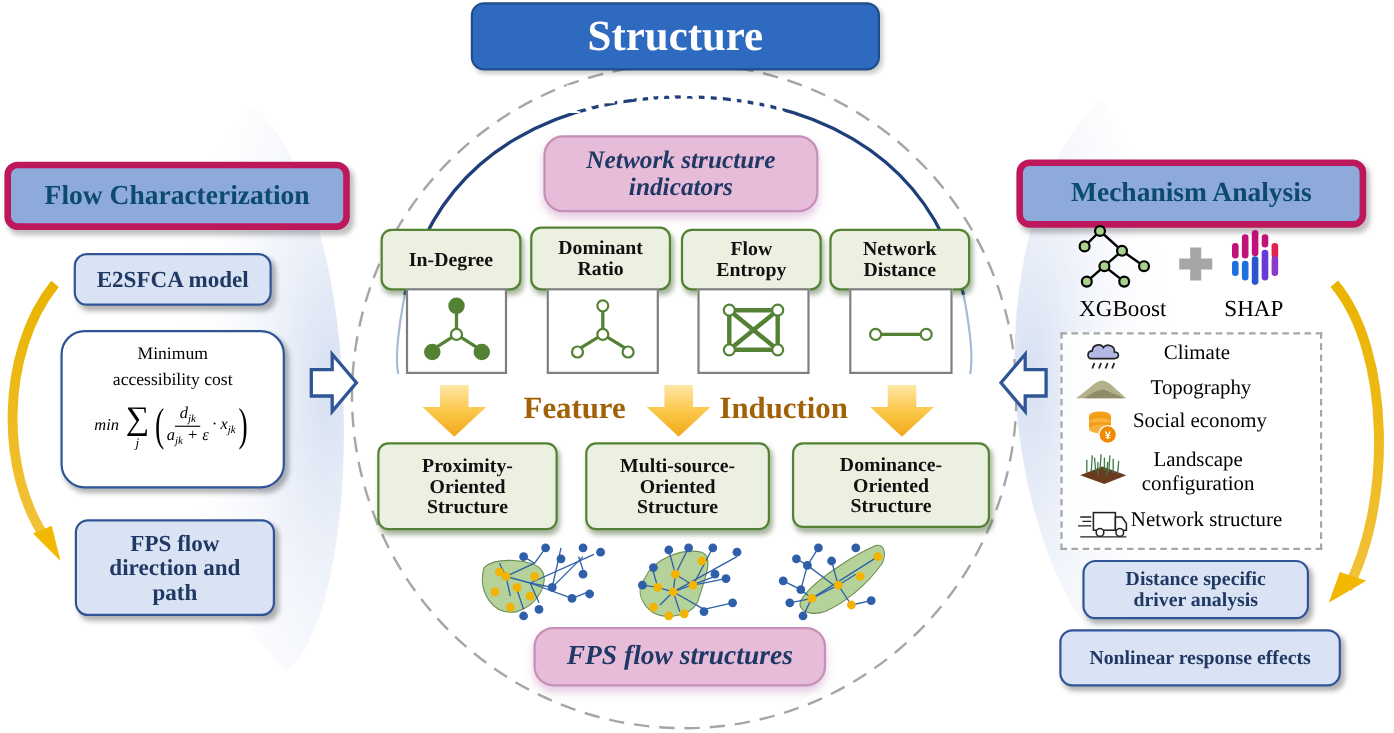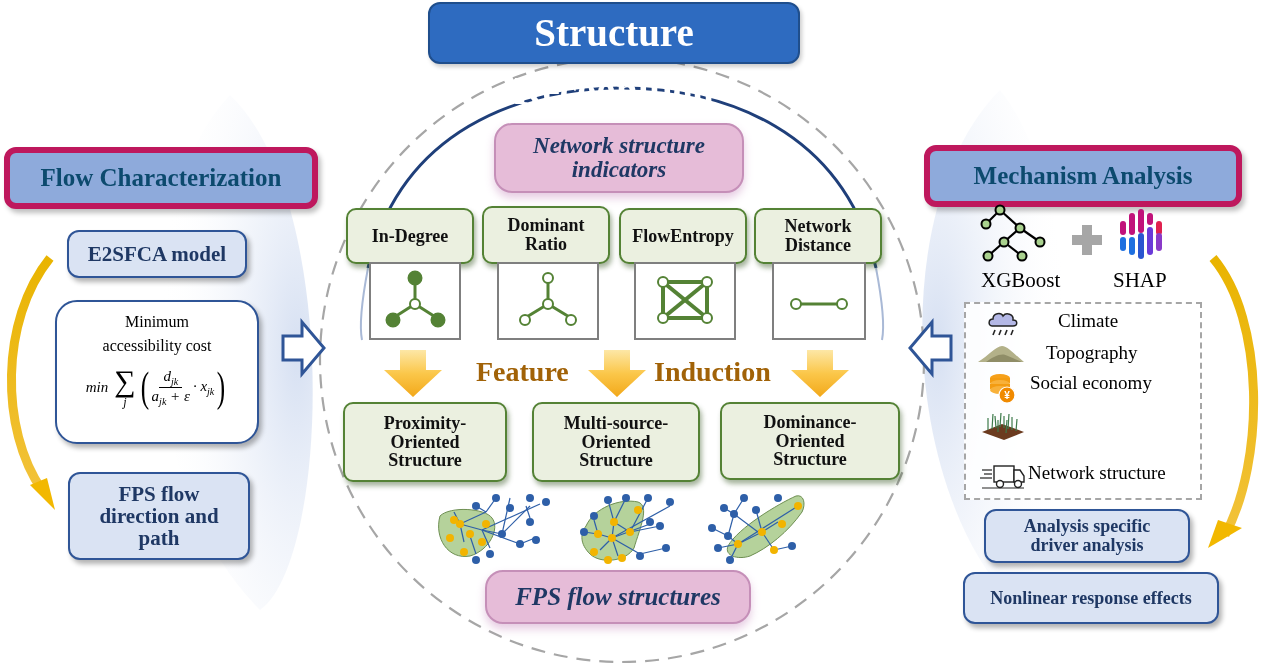--- a/index.html
+++ b/index.html
@@ -108,21 +108,21 @@
   <div>indicators</div>
 </div>
 
 <div class="abs greenbox" style="left:346px;top:208px;width:124px;height:52px;font-size:18px;">
   <span>In-Degree</span>
 </div>
 <div class="abs greenbox" style="left:482px;top:206px;width:124px;height:54px;font-size:18px;flex-direction:column;">
   <div>Dominant</div>
   <div>Ratio</div>
 </div>
-<div class="abs greenbox" style="left:619px;top:208px;width:124px;height:52px;font-size:18px;flex-direction:row;">
+<div class="abs greenbox" style="left:619px;top:208px;width:124px;height:52px;font-size:18px;flex-direction:column;">
   <div>Flow</div>
   <div>Entropy</div>
 </div>
 <div class="abs greenbox" style="left:754px;top:208px;width:124px;height:52px;font-size:18px;flex-direction:column;">
   <div>Network</div>
   <div>Distance</div>
 </div>
 
 <div class="abs iconbox" style="left:369px;top:262px;width:88px;height:74px;">
   <svg width="88" height="74">
@@ -416,38 +416,42 @@
         <line x1="14" y1="20" x2="13" y2="8"></line>
       <line x1="18" y1="19" x2="19" y2="5"></line>
         <line x1="22" y1="20" x2="22" y2="8"></line>
         <line x1="26" y1="21" x2="27" y2="6"></line>
       <line x1="30" y1="22" x2="30" y2="9"></line>
         <line x1="34" y1="23" x2="35" y2="11"></line>
         <line x1="16" y1="24" x2="16" y2="12"></line>
       <line x1="24" y1="25" x2="25" y2="12"></line>
     </g>
   </svg>
+  <span style="margin-left:14px;display:inline-flex;flex-direction:column;align-items:center;line-height:21px;">
+    <span>Landscape</span>
+    <span>configuration</span>
+  </span>
 </div>
 <div class="driver-row" style="left:980px;top:462px;">
   <svg width="46" height="28">
     <g stroke="#222" stroke-width="1.4" fill="#fff">
       <rect x="14" y="4" width="20" height="16"></rect>
       <path d="M34,8 L40,8 L44,14 L44,20 L34,20 Z"></path>
       <circle cx="20" cy="22" r="3.5"></circle>
         <circle cx="38" cy="22" r="3.5"></circle>
     </g>
     <g stroke="#222" stroke-width="1.2">
       <line x1="2" y1="8" x2="12" y2="8"></line>
         <line x1="4" y1="12" x2="12" y2="12"></line>
         <line x1="0" y1="16" x2="12" y2="16"></line>
       <line x1="2" y1="26" x2="44" y2="26"></line>
     </g>
   </svg>
   <span style="margin-left:2px;">Network structure</span>
 </div>
 
 <div class="abs lightbox" style="left:984px;top:509px;width:202px;height:50px;font-size:18px;flex-direction:column;">
-  <div>Analysis specific</div>
+  <div>Distance specific</div>
   <div>driver analysis</div>
 </div>
 <div class="abs lightbox" style="left:963px;top:572px;width:252px;height:48px;font-size:18px;">
   <span>Nonlinear response effects</span>
 </div>
 
 </body></html>

